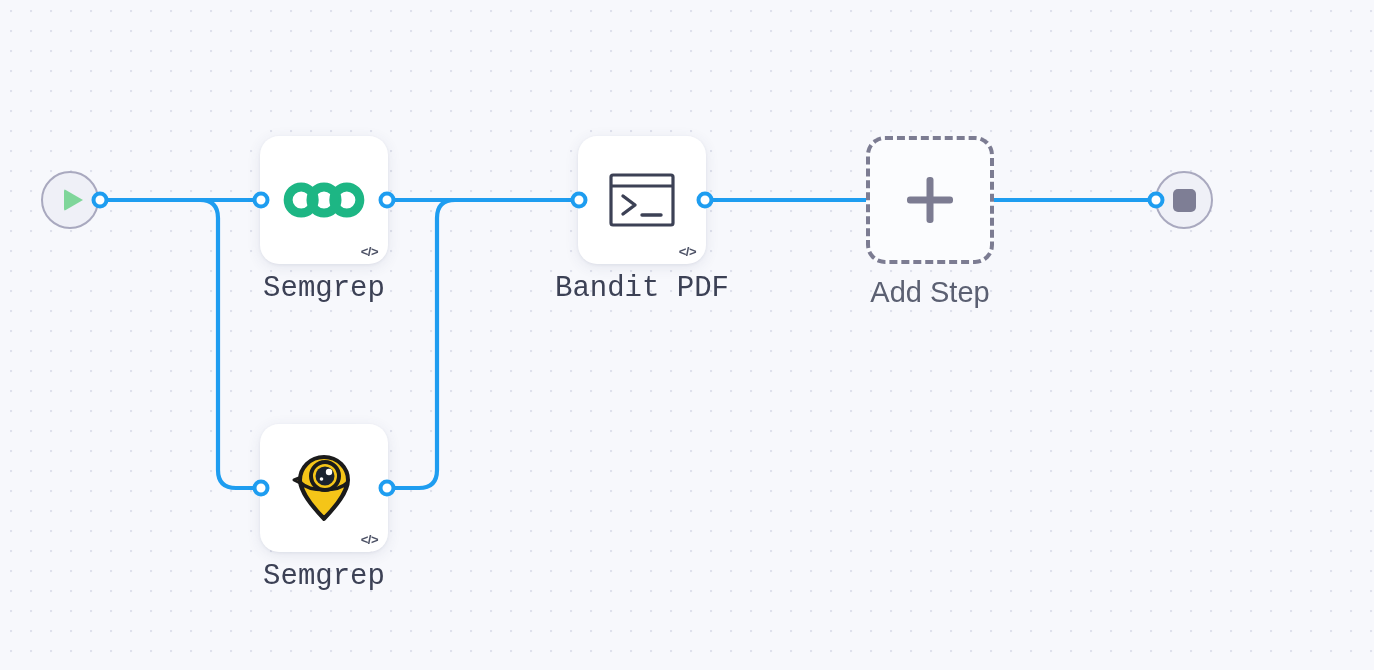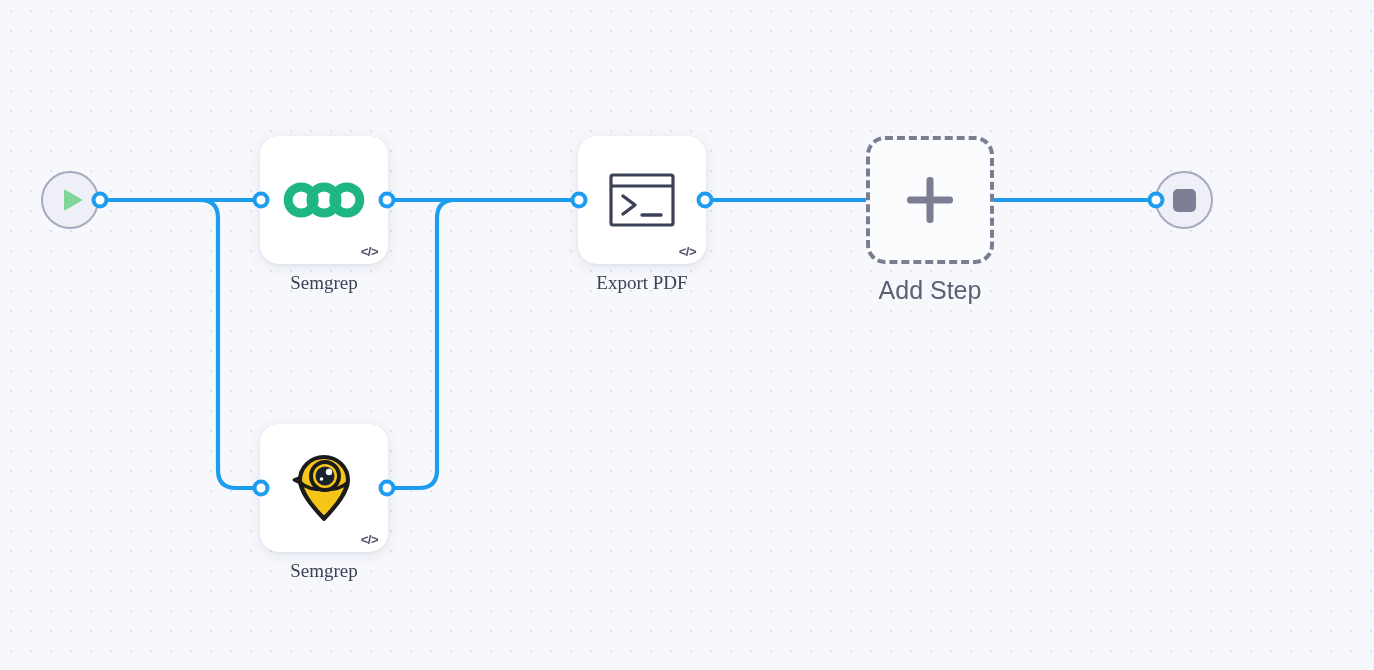--- a/index.html
+++ b/index.html
@@ -101,23 +101,23 @@
     letter-spacing: -0.5px;
     line-height: 1;
     font-family: "Liberation Sans", sans-serif;
   }
   .step-label {
     position: absolute;
     top: 136px;
     left: 50%;
     transform: translateX(-50%);
     white-space: nowrap;
-    font-size: 19px;
+    font-size: 29px;
     color: #3c4155;
-    font-family: Liberation Serif, serif;
+    font-family: Liberation Mono, monospace;
   }
 
   
   .add-card {
     position: relative;
     width: 128px;
     height: 128px;
     border-radius: 19px;
     background: #fbfcfe;
     border: 4px dashed #7c7c92;
@@ -146,21 +146,21 @@
     top: 50%; left: 0;
     width: 46px; height: 7px;
     transform: translateY(-50%);
   }
   .add-label {
     position: absolute;
     top: 140px;
     left: 50%;
     transform: translateX(-50%);
     white-space: nowrap;
-    font-size: 25px;
+    font-size: 29px;
     color: #5b6072;
     font-family: "Liberation Sans", sans-serif;
   }
 </style>
 </head>
 <body>
 
 <div id="canvas">
 
   <svg id="edges" viewBox="0 0 1374 670" width="1374" height="670">
@@ -227,21 +227,21 @@
   <div class="step" style="left:578px; top:136px;">
     <div class="card">
       <svg width="66" height="54" viewBox="0 0 66 54">
         <rect x="2" y="2" width="62" height="50" rx="2" fill="#ffffff" stroke="#3c4155" stroke-width="3.2"></rect>
         <line x1="2" y1="13" x2="64" y2="13" stroke="#3c4155" stroke-width="3.2"></line>
         <polyline points="14,23 26,32 14,41" fill="none" stroke="#3c4155" stroke-width="3.4" stroke-linecap="round" stroke-linejoin="round"></polyline>
         <line x1="33" y1="42" x2="52" y2="42" stroke="#3c4155" stroke-width="3.4" stroke-linecap="round"></line>
       </svg>
       <span class="code-badge">&lt;/&gt;</span>
     </div>
-    <div class="step-label">Export PDF</div>
+    <div class="step-label">Bandit PDF</div>
   </div>
 
   <div class="step" style="left:866px; top:136px;">
     <div class="add-card">
       <div class="plus-glyph"></div>
     </div>
     <div class="add-label">Add Step</div>
   </div>
 
   <div class="port" style="left:100px; top:200px;"></div>

